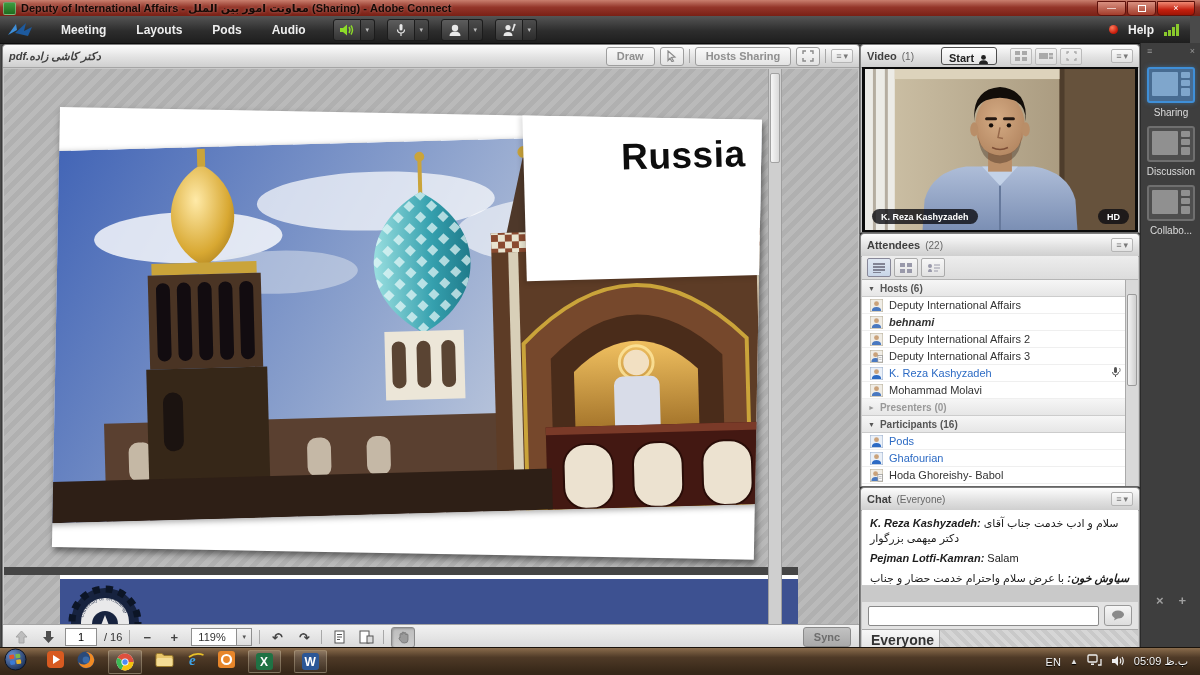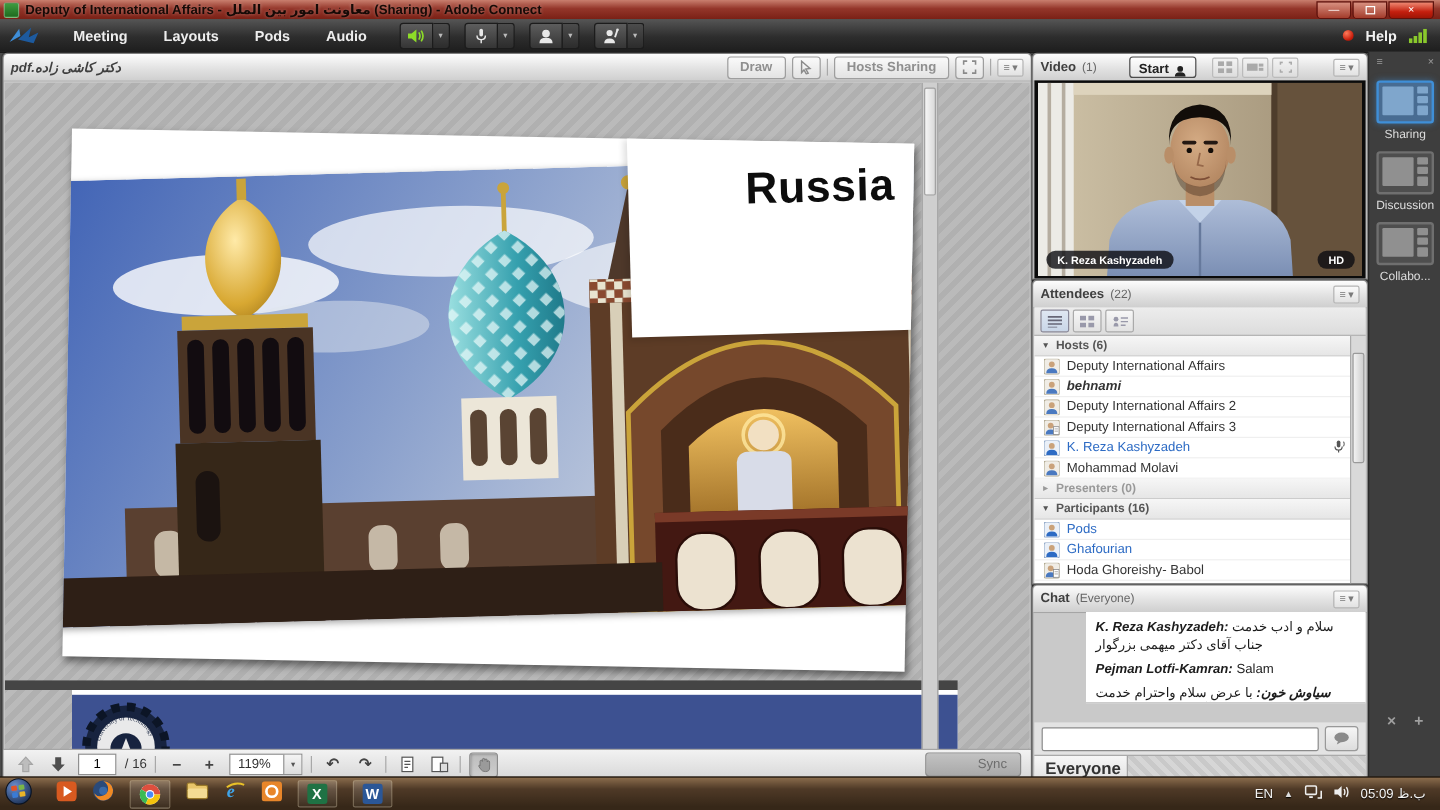--- a/index.html
+++ b/index.html
@@ -15,21 +15,21 @@
   .win-title{font-size:11px;color:#160a06;font-weight:bold;white-space:nowrap;
     text-shadow:0 0 3px #ffffff55;}
   .win-btns{margin-left:auto;display:flex;gap:1px;padding-right:2px;}
   .wbtn{width:27px;height:13px;border:1px solid #5e120c;border-radius:0 0 4px 4px;
     background:linear-gradient(#d99181,#a33c2b);color:#fff;font-size:9px;line-height:9px;
     display:flex;align-items:center;justify-content:center;}
   .wbtn.close{width:36px;background:linear-gradient(#ef8a74,#c41f0e 60%,#9e1505);}
   .maxglyph{width:6px;height:5px;border:1px solid #fff;display:block;}
 
   
-  .menubar{position:absolute;left:0;top:16px;right:0;height:27px;
+  .menubar{position:absolute;left:0;top:16px;right:10px;height:27px;
     background:linear-gradient(#555 0%,#2d2d2d 55%,#1e1e1e);
     display:flex;align-items:center;color:#eee;border-bottom:1px solid #111;}
   .logo{width:46px;display:flex;justify-content:center;}
   .menu-item{font-size:12px;font-weight:bold;padding:0 15px;cursor:default;}
   .ctrl{display:flex;margin-left:12px;}
   .abtn{height:20px;min-width:26px;border:1px solid #1c1c1c;border-radius:3px 0 0 3px;
     background:linear-gradient(#5d5d5d,#353535);display:flex;align-items:center;justify-content:center;}
   .darr{height:20px;width:13px;border:1px solid #1c1c1c;border-left:none;border-radius:0 3px 3px 0;
     background:linear-gradient(#4c4c4c,#2c2c2c);color:#bbb;font-size:7px;
     display:flex;align-items:center;justify-content:center;}
@@ -88,22 +88,22 @@
   .page-total{font-size:11px;color:#333;}
   .zoom-box{display:flex;align-items:center;border:1px solid #8f8f8f;background:#fff;height:16px;}
   .zoom-val{font-size:11px;color:#333;padding:0 6px;min-width:32px;}
   .zoom-arr{width:14px;height:100%;border-left:1px solid #8f8f8f;
     background:linear-gradient(#f4f4f4,#ddd);font-size:7px;color:#555;
     display:flex;align-items:center;justify-content:center;}
   .hand-btn{width:22px;height:19px;border:1px solid #8a8a8a;border-radius:3px;
     background:linear-gradient(#bdbdbd,#cdcdcd);box-shadow:inset 1px 1px 2px #00000033;
     display:flex;align-items:center;justify-content:center;}
   .sync-btn{margin-left:auto;width:46px;height:18px;border:1px solid #8a8a8a;border-radius:3px;
-    background:linear-gradient(#c2c2c2,#a9a9a9);color:#6d6d6d;font-size:11px;font-weight:normal;
-    display:flex;align-items:center;justify-content:center;padding-left:32px;}
+    background:linear-gradient(#c2c2c2,#a9a9a9);color:#6d6d6d;font-size:11px;font-weight:bold;
+    display:flex;align-items:center;justify-content:center;}
 
   
   .video-pod{left:860px;top:44px;width:278px;height:187px;}
   .start-btn{margin-left:22px;height:16px;border:1px solid #4c4c4c;border-radius:3px;
     background:linear-gradient(#fff,#e4e4e4);color:#222;font-size:11px;font-weight:bold;
     display:flex;align-items:flex-end;gap:4px;padding:0 7px;}
   .vic{width:20px;height:15px;border:1px solid #bbb;border-radius:2px;
     background:linear-gradient(#f3f3f3,#ddd);display:flex;align-items:center;justify-content:center;}
   .video-body{position:absolute;left:1px;right:1px;top:22px;bottom:0;background:#0b0b0b;}
   .video-frame{position:absolute;left:3px;right:3px;top:2px;bottom:2px;}
@@ -136,21 +136,21 @@
   .micwrap{margin-left:auto;}
   .att-scroll{position:absolute;right:1px;top:46px;bottom:0;width:12px;background:#d9d9d9;
     border-left:1px solid #aaa;}
   .att-thumb{position:absolute;left:1px;top:14px;width:8px;height:90px;
     background:linear-gradient(90deg,#f2f2f2,#cfcfcf);border:1px solid #9a9a9a;border-radius:2px;}
 
   
   .chat-pod{left:860px;top:487px;width:278px;height:161px;}
   .chat-msgs{position:absolute;left:1px;right:1px;top:22px;height:76px;background:#fff;
     border-bottom:1px solid #ccc;padding:6px 8px;box-sizing:border-box;
-    font-size:11px;color:#1c1c1c;overflow:hidden;margin-left:43px;}
+    font-size:11px;color:#1c1c1c;overflow:hidden;}
   .msg{margin-bottom:5px;line-height:1.35;}
   .sender{font-weight:bold;font-style:italic;}
   .chat-input-row{position:absolute;left:1px;right:1px;top:114px;height:27px;background:#e3e3e3;
     display:flex;align-items:center;gap:5px;padding:0 6px;box-sizing:border-box;}
   .chat-input{flex:1;height:18px;border:1px solid #8a8a8a;border-radius:2px;background:#fff;
     font-family:inherit;font-size:11px;padding:0 4px;}
   .send-btn{width:26px;height:19px;border:1px solid #999;border-radius:3px;
     background:linear-gradient(#f6f6f6,#ddd);display:flex;align-items:center;justify-content:center;}
   .chat-tabs{position:absolute;left:1px;right:1px;bottom:0;height:19px;border-top:1px solid #aaa;
     background:repeating-linear-gradient(45deg,#d6d6d6 0 4px,#c9c9c9 4px 8px);display:flex;}

